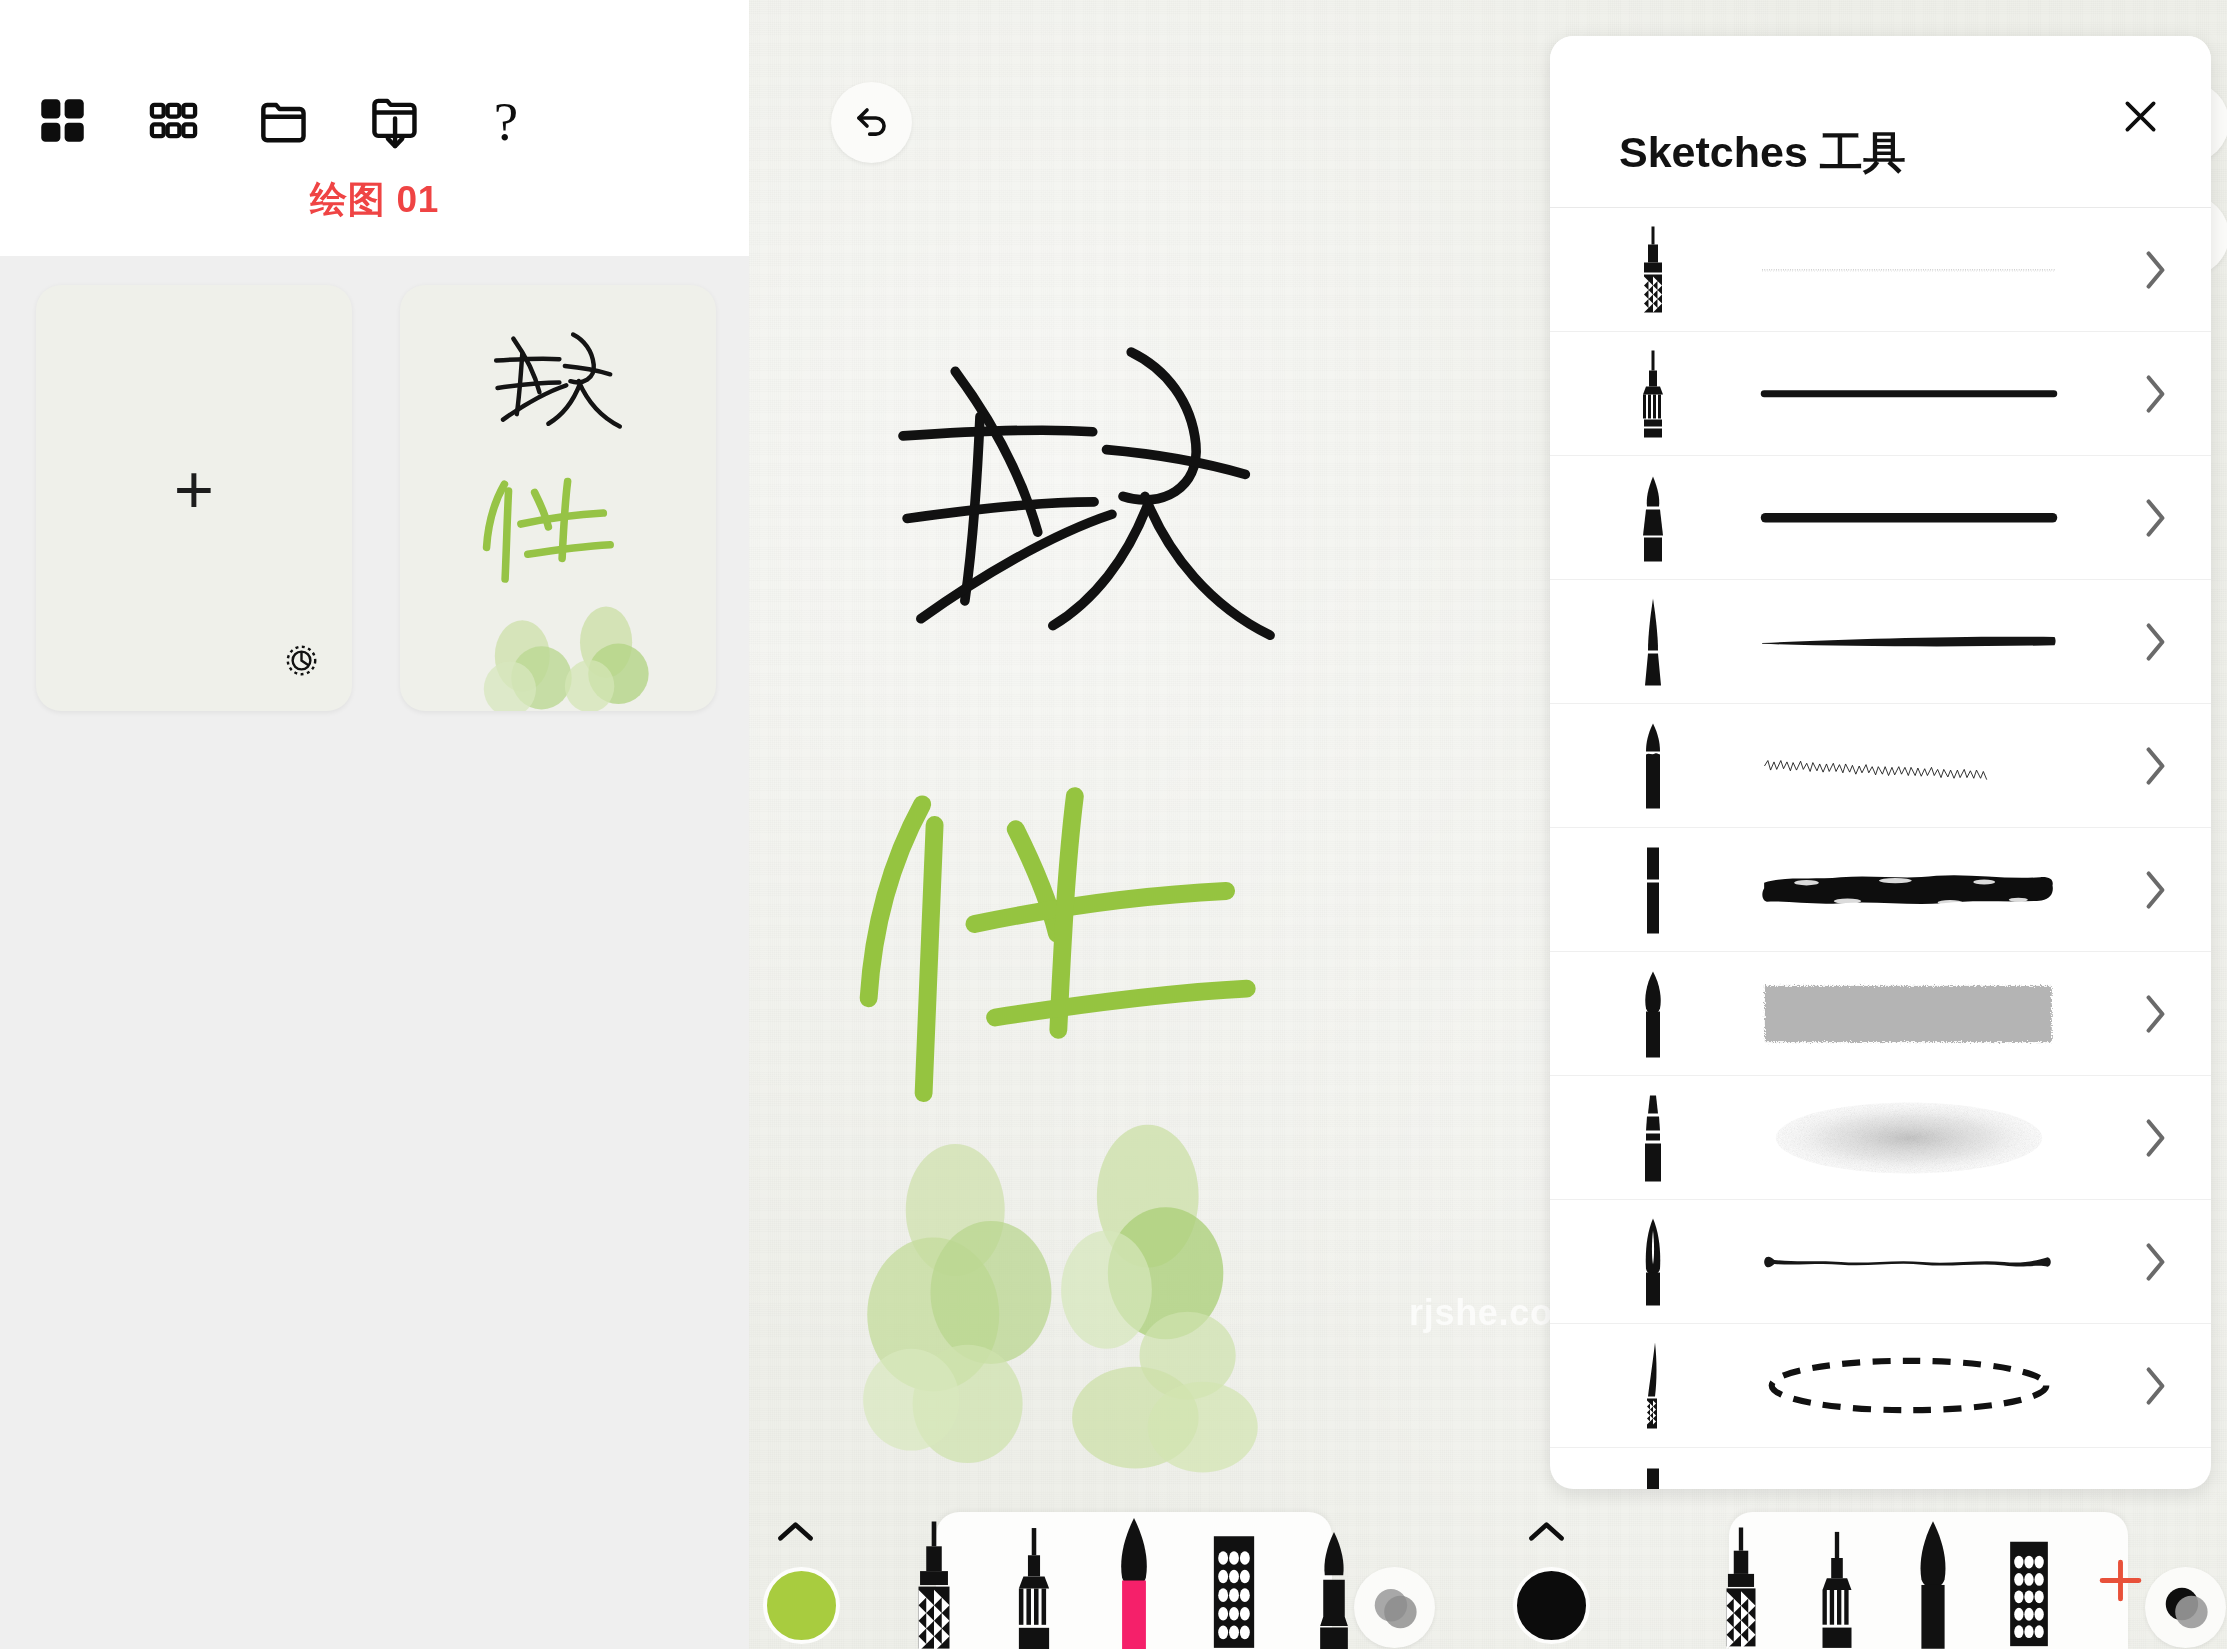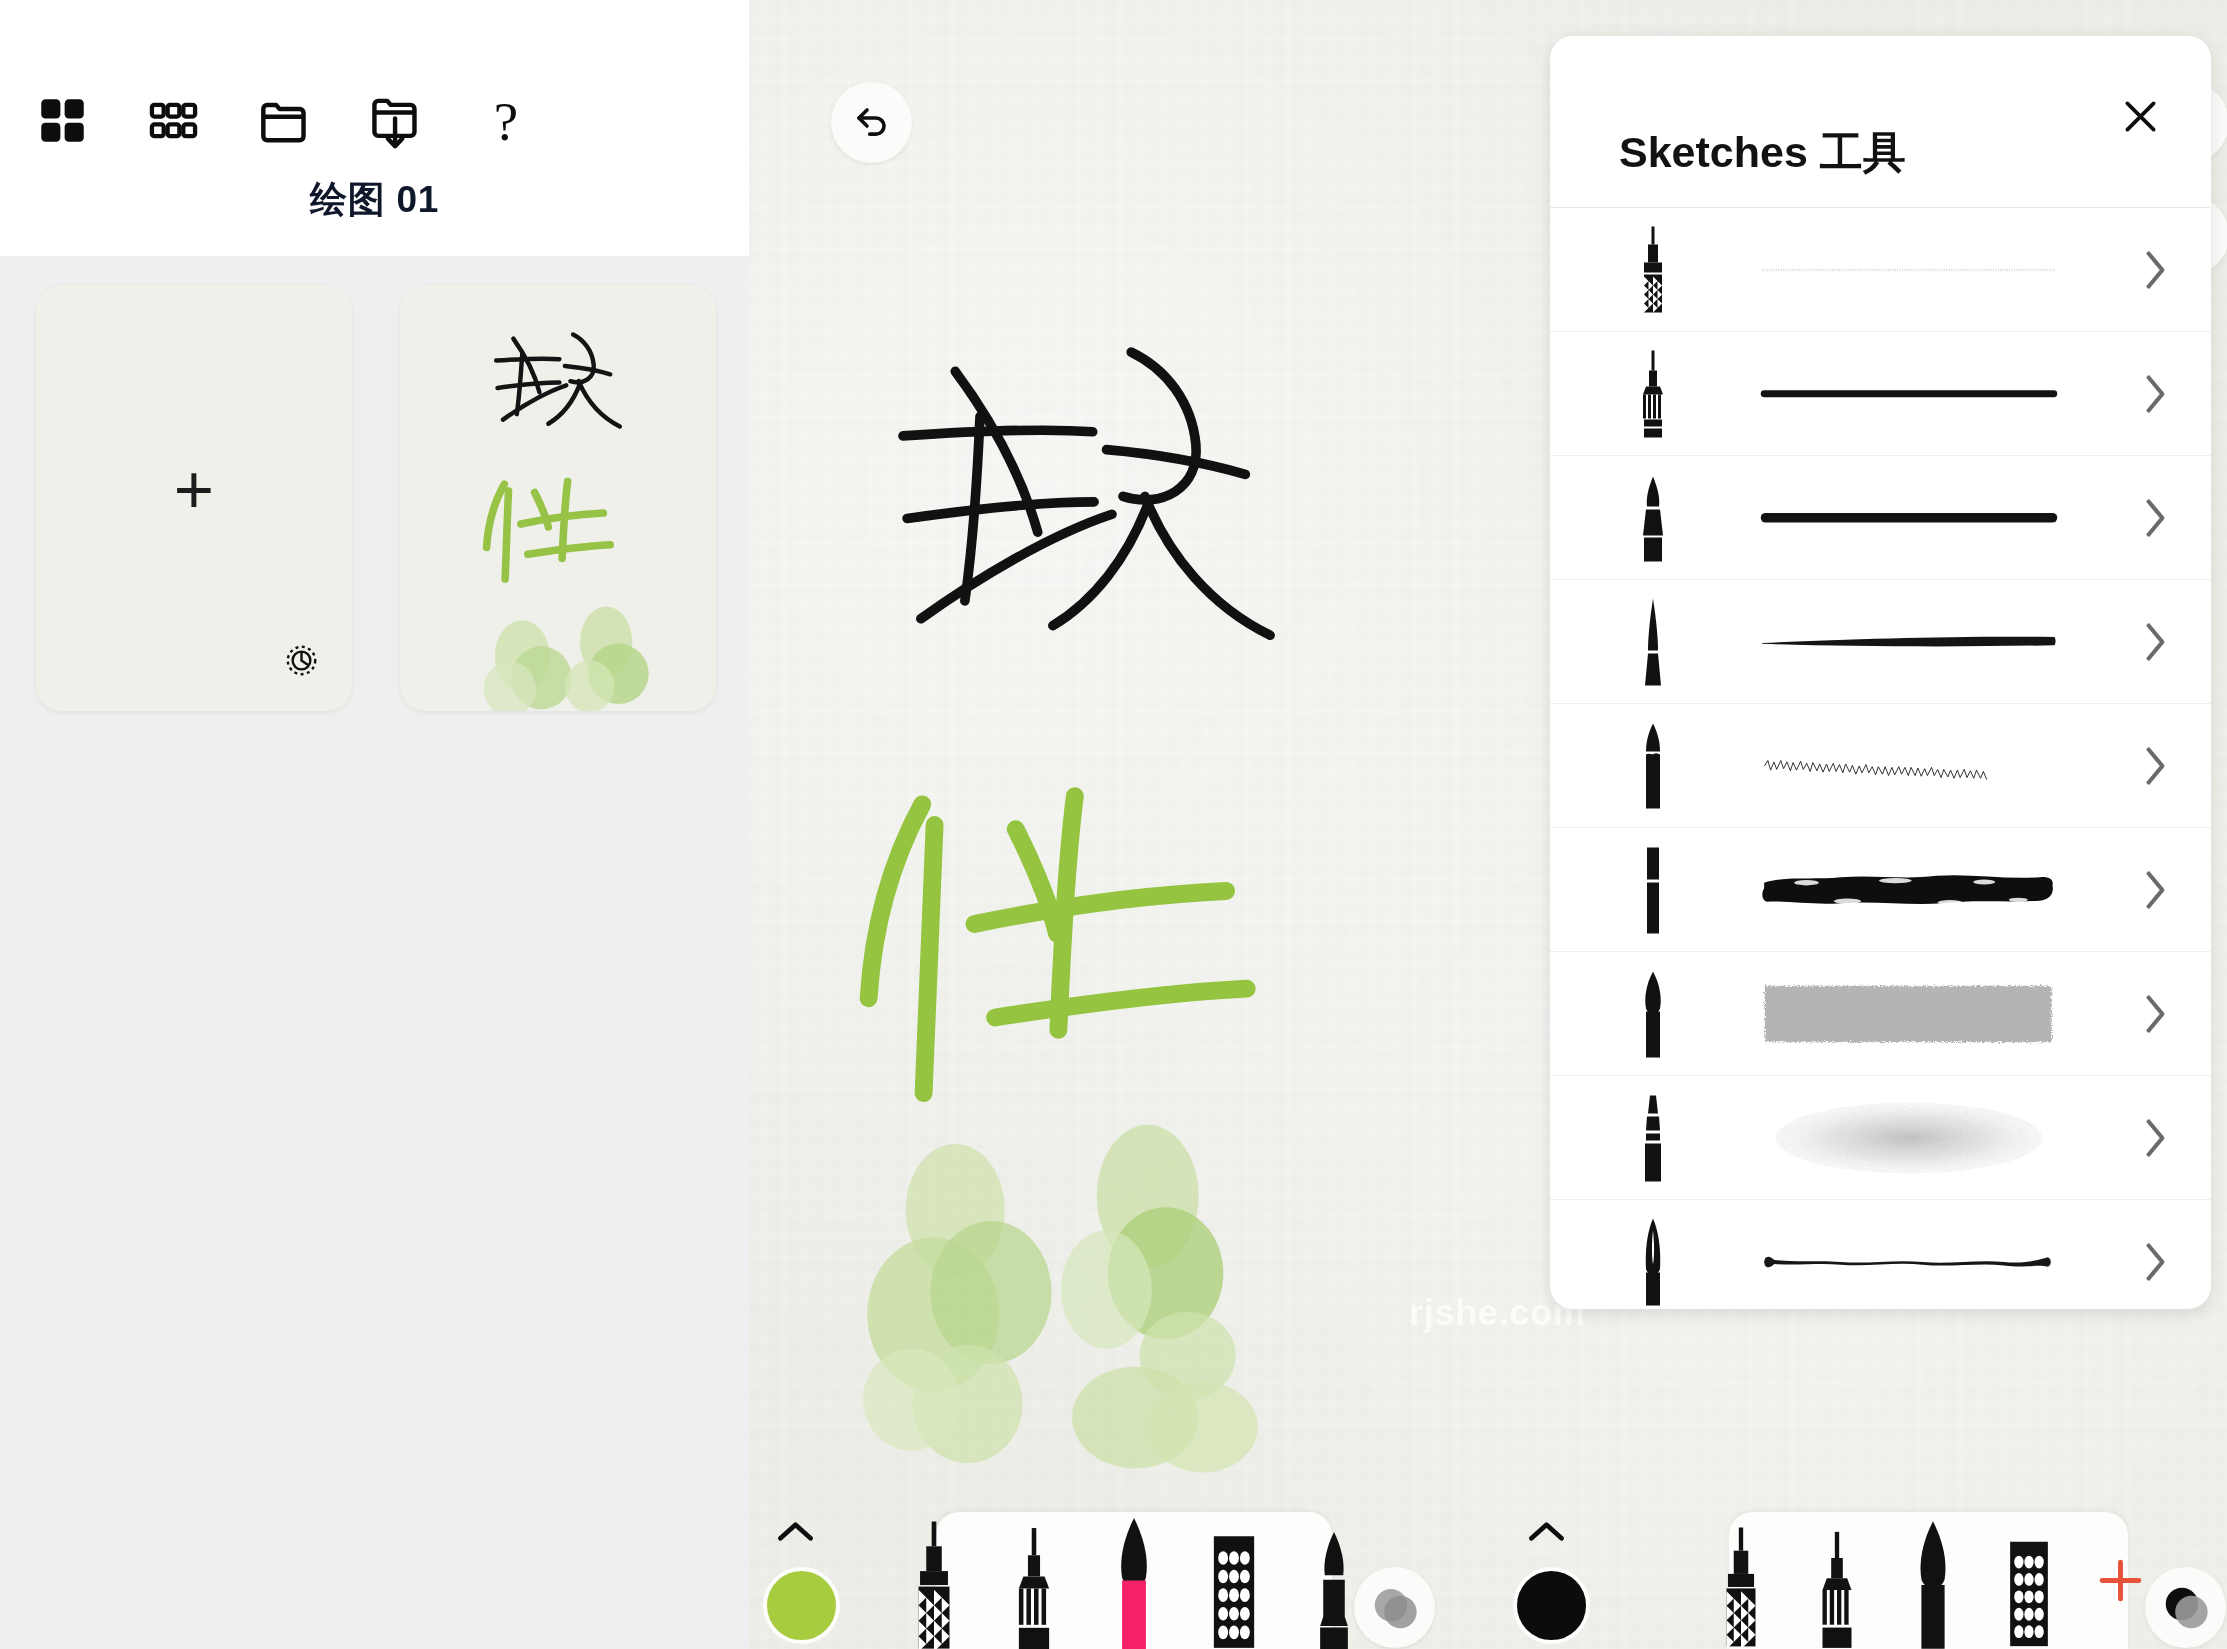--- a/index.html
+++ b/index.html
@@ -22,21 +22,21 @@
     background:#ffffff;
   }
   #gallery-toolbar {
     position:absolute; left:34px; top:82px; height:76px;
     display:flex; align-items:center; gap:55px;
   }
   .gtool { width:56px; height:56px; display:flex; align-items:center; justify-content:center; cursor:pointer; }
   #gallery-title {
     position:absolute; left:0; top:175px; width:749px;
     text-align:center;
-    font-size:37px; font-weight:bold; color:#0f172a;
+    font-size:37px; font-weight:bold; color:#ef4444;
     letter-spacing:0.7px;
   }
   #gallery-grid {
     position:absolute; left:36px; top:285px;
     display:flex; gap:48px;
   }
   .thumb-card {
     width:316px; height:426px;
     border-radius:25px;
     background:#eff0ea;
@@ -121,21 +121,21 @@
     width:81px; height:81px; border-radius:50%;
     background:#fbfbf9;
     box-shadow:0 1.4px 4.1px rgba(0,0,0,0.07);
     display:flex; align-items:center; justify-content:center;
     cursor:pointer;
   }
 
   
   #tool-panel {
     position:absolute; left:1550px; top:36px;
-    width:661px; height:1273px;
+    width:661px; height:1453px;
     background:#ffffff;
     border-radius:23.4px;
     box-shadow:0 4.1px 18px rgba(0,0,0,0.10);
     overflow:hidden;
     z-index:30;
     display:flex; flex-direction:column;
   }
   #tool-panel-header {
     height:172px; flex:0 0 172px;
     position:relative;

